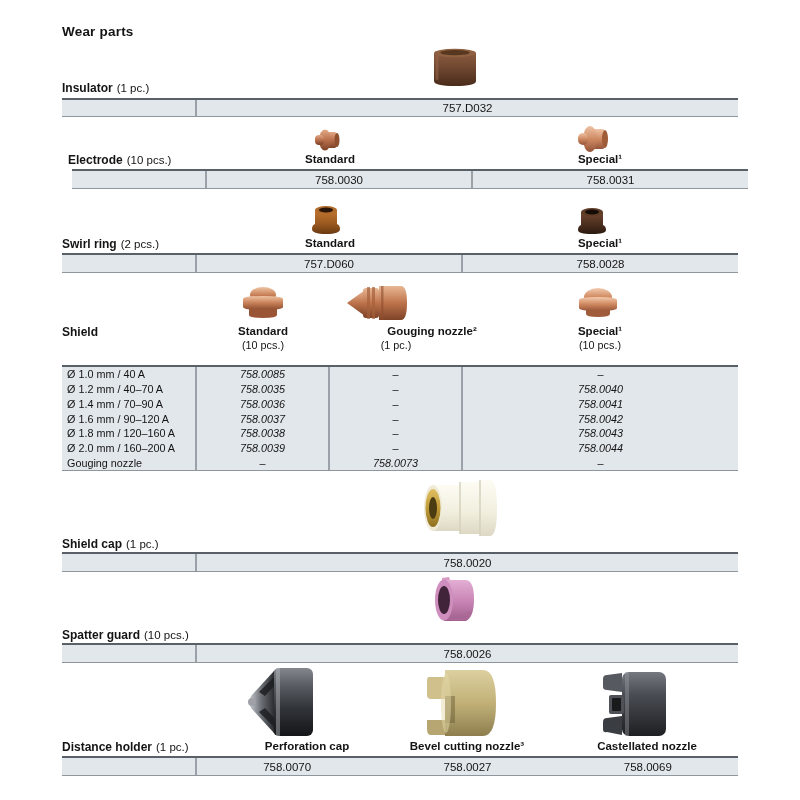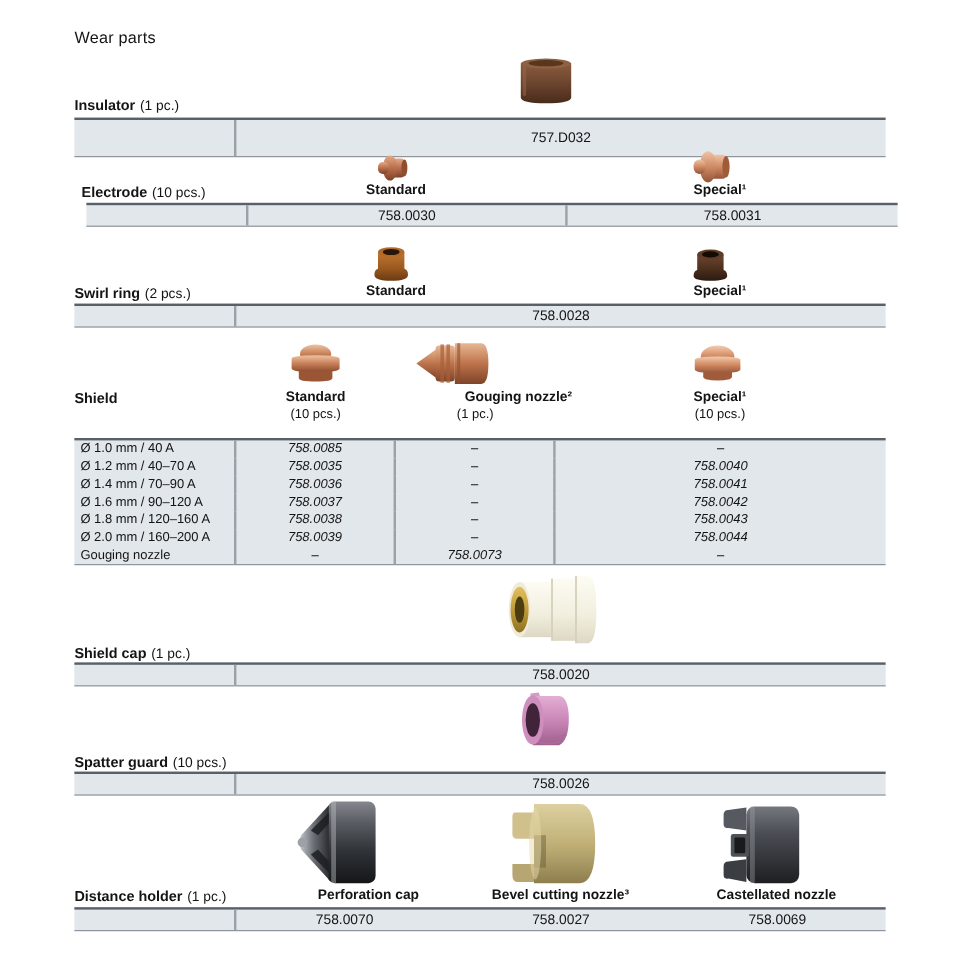--- a/index.html
+++ b/index.html
@@ -1,18 +1,18 @@
 <!DOCTYPE html>
 <html><head>
 <meta charset="utf-8">
 <style>
   html,body{margin:0;padding:0;background:#ffffff;}
   .page{position:relative;width:800px;height:800px;background:#ffffff;
         font-family:"Liberation Sans",sans-serif;color:#141414;overflow:hidden;}
-  .title{position:absolute;left:62px;top:24px;font-size:13.5px;font-weight:normal;letter-spacing:.2px;}
+  .title{position:absolute;left:62px;top:24px;font-size:13.5px;font-weight:bold;letter-spacing:.2px;}
   .plabel{position:absolute;font-size:12px;white-space:nowrap;}
   .plabel b{font-weight:bold;}
   .plabel .qty{font-weight:normal;font-size:11.5px;margin-left:4px;}
   .chead{position:absolute;transform:translateX(-50%);font-size:11.5px;font-weight:bold;white-space:nowrap;}
   .csub{position:absolute;transform:translateX(-50%);font-size:10.8px;white-space:nowrap;}
   .trow{position:absolute;left:62px;width:676px;display:flex;background:#e2e7ec;
         border-top:2px solid #596067;border-bottom:1px solid #8f969d;box-sizing:border-box;}
   .cell{display:flex;align-items:center;justify-content:center;font-size:11.5px;}
   .stub{width:135px;flex:none;border-right:2px solid #9aa1a8;box-sizing:border-box;}
   .div-r{border-right:2px solid #9aa1a8;box-sizing:border-box;}
@@ -47,21 +47,21 @@
           </defs>
         <path d="M2 7 L2 35 Q2 40 23 40 Q44 40 44 35 L44 7 Z" fill="url(#gi1)"></path>
         <ellipse cx="23" cy="7" rx="21" ry="4.2" fill="#8f6142"></ellipse>
         <ellipse cx="23" cy="6.7" rx="14.5" ry="2.6" fill="#58371f"></ellipse>
         <rect x="3.5" y="9" width="3" height="25" rx="1.5" fill="#97664a" opacity="0.55"></rect>
       </svg>
     </div>
     <div class="plabel" style="left:62px;top:81px;">
       <b>Insulator</b><span class="qty">(1 pc.)</span>
     </div>
-    <div class="trow" style="top:98px;height:33px;">
+    <div class="trow" style="top:98px;height:19px;">
       <div class="cell stub"></div>
       <div class="cell fill">757.D032</div>
     </div>
   </section>
 
   <section>
     <div class="img" style="left:313px;top:127px;">
       <svg width="30" height="26" viewBox="0 0 30 26">
         <defs>
             <linearGradient id="ge1" x1="0" y1="0" x2="0" y2="1">
@@ -132,20 +132,21 @@
         <ellipse cx="15" cy="8" rx="7" ry="2.6" fill="#150b05"></ellipse>
       </svg>
     </div>
     <div class="plabel" style="left:62px;top:237px;">
       <b>Swirl ring</b><span class="qty">(2 pcs.)</span>
     </div>
     <div class="chead" style="left:330px;top:237px;">Standard</div>
     <div class="chead" style="left:600px;top:237px;">Special¹</div>
     <div class="trow" style="top:253px;height:20px;">
       <div class="cell stub"></div>
+      <div class="cell w266 div-r">757.D060</div>
       <div class="cell fill">758.0028</div>
     </div>
   </section>
 
   <section>
     <div class="img" style="left:240px;top:285px;">
       <svg width="46" height="36" viewBox="0 0 46 36">
         <defs>
             <linearGradient id="gn1" x1="0" y1="0" x2="0" y2="1">
           <stop offset="0" stop-color="#efc3a2"></stop>

